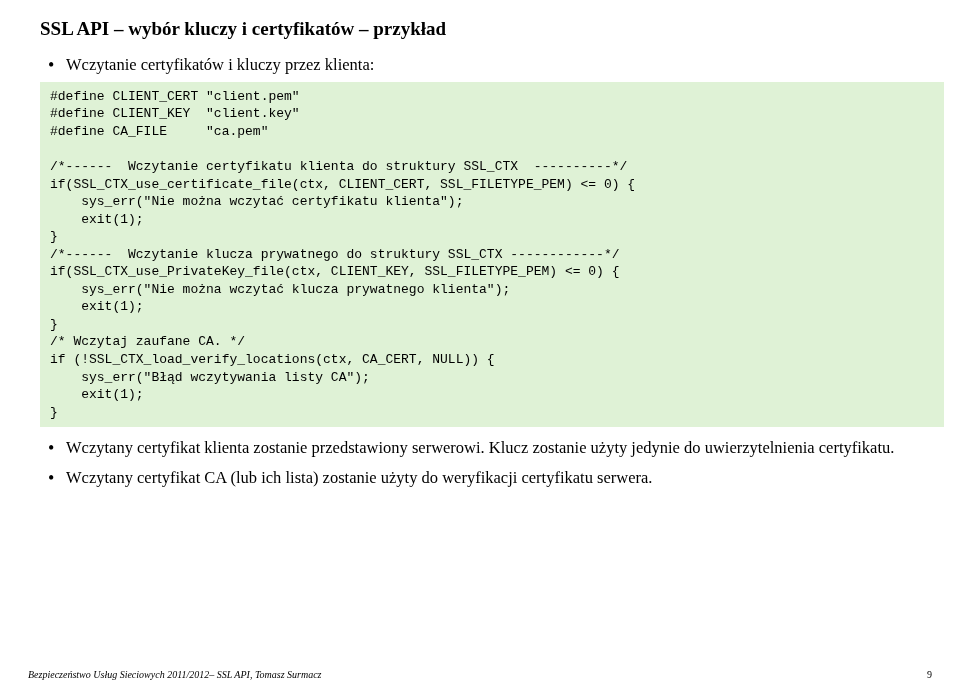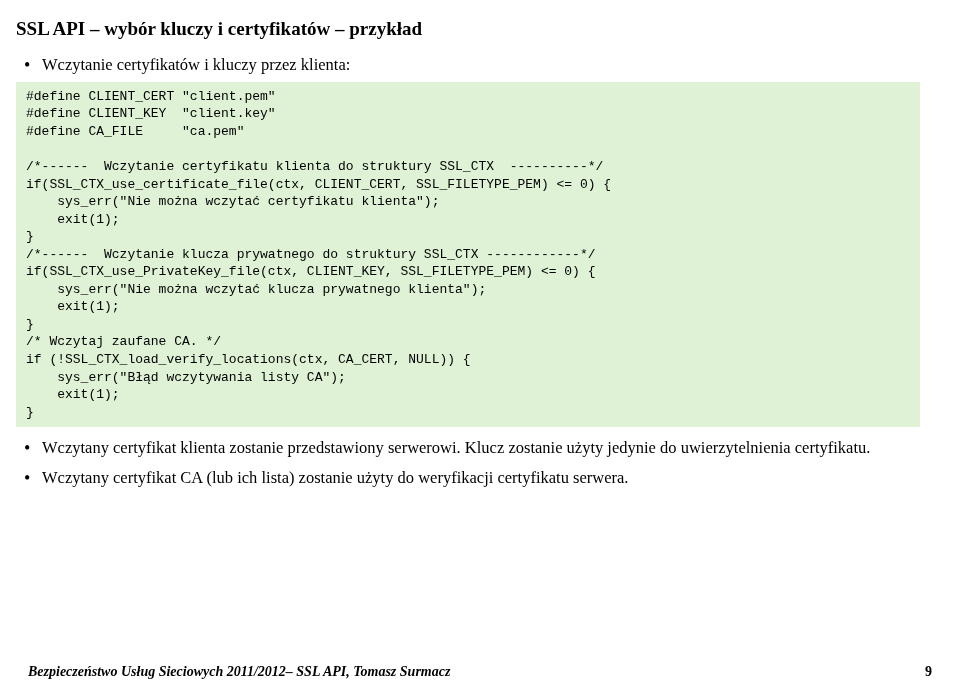--- a/index.html
+++ b/index.html
@@ -9,21 +9,21 @@
     height: 694px;
     background: #ffffff;
     font-family: "Times New Roman", Times, serif;
     color: #000;
   }
   .page {
     position: relative;
     width: 960px;
     height: 694px;
     box-sizing: border-box;
-    padding: 18px 28px 0 16px;
+    padding: 18px 28px 0 40px;
   }
   .title {
     font-weight: bold;
     font-size: 19px;
     margin-bottom: 14px;
   }
   ul.outer {
     list-style: none;
     margin: 0;
     padding: 0 0 0 26px;
@@ -54,22 +54,21 @@
     overflow: hidden;
   }
   .footer {
     position: absolute;
     left: 28px;
     right: 28px;
     bottom: 14px;
     display: flex;
     justify-content: space-between;
     font-style: italic;
-    font-size: 14px;
-    font-weight: bold;
+    font-size: 10px;
   }
   .footer .pagenum {
     font-style: normal;
   }
 </style>
 </head>
 <body>
 
 <div class="page">
 

